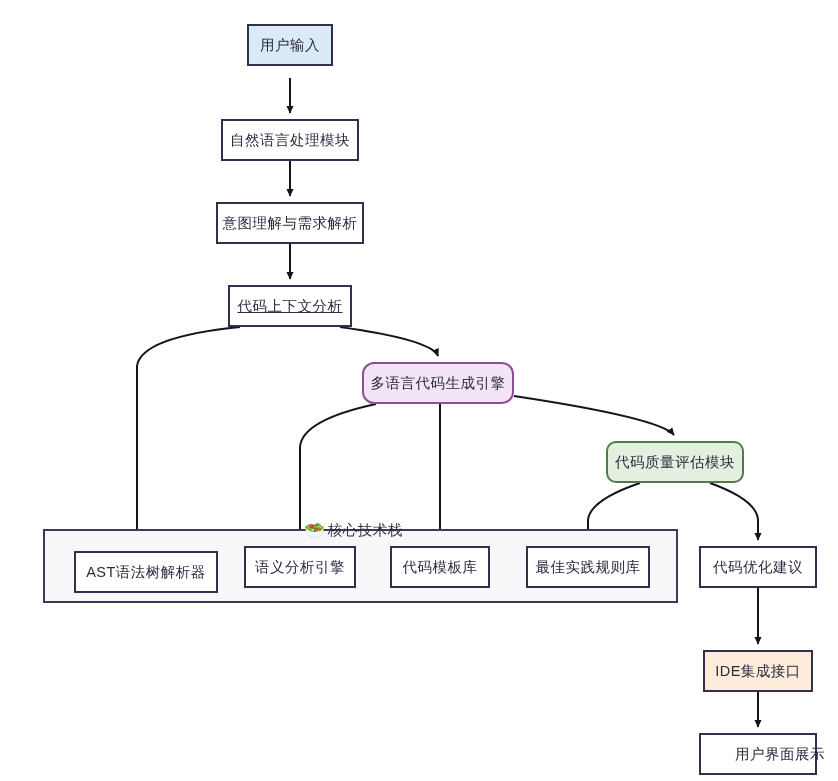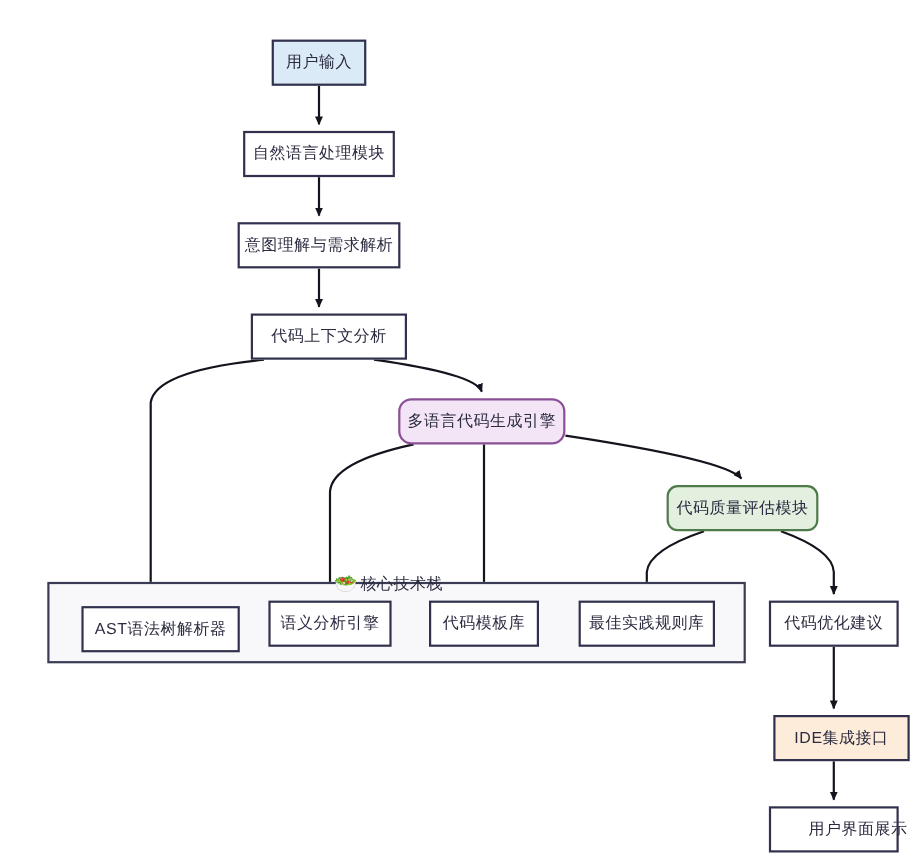--- a/index.html
+++ b/index.html
@@ -106,27 +106,27 @@
       <path d="M758,692 L758,727"></path>
     </g>
   </svg>
 
   <div class="subgraph" style="left: 43px; top: 529px; width: 635px; height: 74px;"></div>
   <div class="subgraph-label" style="left: 304px; top: 521px;">
     <span class="subgraph-emoji">🥗</span>
     <span>核心技术栈</span>
   </div>
 
-  <div class="node blue" style="left: 247px; top: 36px; width: 86px; height: 42px;">用户输入</div>
+  <div class="node blue" style="left: 247px; top: 24px; width: 86px; height: 42px;">用户输入</div>
   <div class="node" style="left: 221px; top: 119px; width: 138px; height: 42px;">自然语言处理模块</div>
   <div class="node" style="left: 216px; top: 202px; width: 148px; height: 42px;">意图理解与需求解析</div>
-  <div class="node" style="left: 228px; top: 285px; width: 142px; height: 42px;">代码上下文分析</div>
+  <div class="node" style="left: 228px; top: 285px; width: 124px; height: 42px; text-decoration: underline;">代码上下文分析</div>
   <div class="node purple" style="left: 362px; top: 362px; width: 152px; height: 42px; border-radius: 12px;">多语言代码生成引擎</div>
   <div class="node green" style="left: 606px; top: 441px; width: 138px; height: 42px; border-radius: 10px;">代码质量评估模块</div>
   <div class="node" style="left: 74px; top: 551px; width: 144px; height: 42px;">AST语法树解析器</div>
   <div class="node" style="left: 244px; top: 546px; width: 112px; height: 42px;">语义分析引擎</div>
   <div class="node" style="left: 390px; top: 546px; width: 100px; height: 42px;">代码模板库</div>
   <div class="node" style="left: 526px; top: 546px; width: 124px; height: 42px;">最佳实践规则库</div>
   <div class="node" style="left: 699px; top: 546px; width: 118px; height: 42px;">代码优化建议</div>
-  <div class="node orange" style="left: 703px; top: 650px; width: 124px; height: 42px;">IDE集成接口</div>
+  <div class="node orange" style="left: 703px; top: 650px; width: 110px; height: 42px;">IDE集成接口</div>
   <div class="node" style="left: 699px; top: 733px; width: 118px; height: 42px; padding-left: 44px;">用户界面展示</div>
 
 </div>
 
 </body></html>

